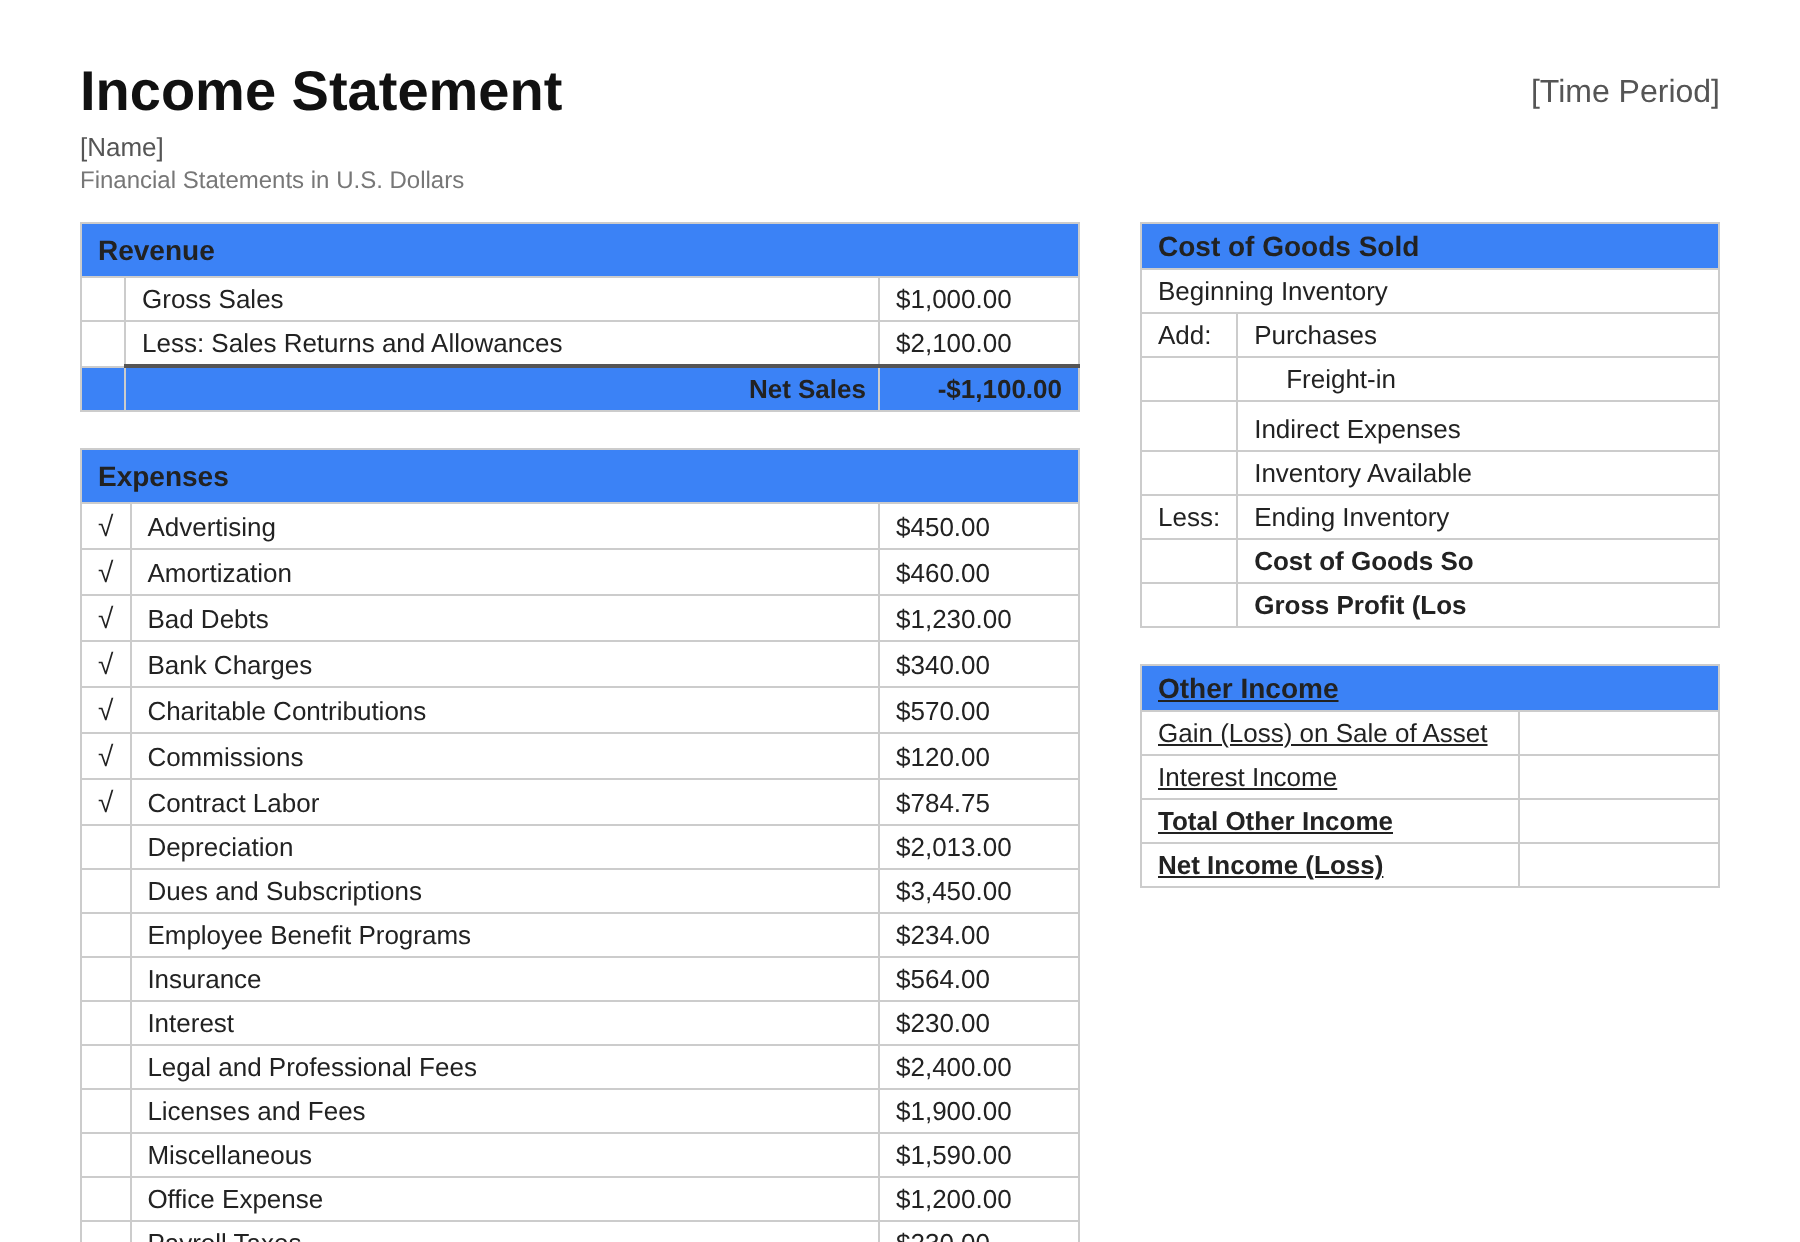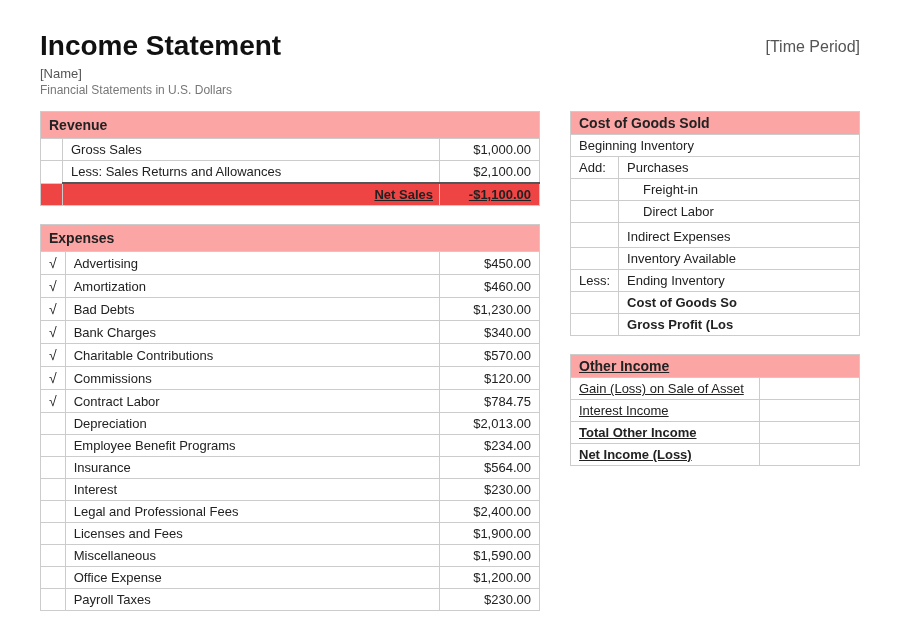--- a/index.html
+++ b/index.html
@@ -43,45 +43,43 @@
     }
     .section {
       margin-bottom: 18px;
       width: 100%;
     }
     table {
       width: 100%;
       border-collapse: collapse;
     }
     .section-header {
-      background: #fca5a5;
+      background: #3b82f6;
       font-weight: bold;
       font-size: 14px;
       padding: 5px 8px;
     }
     td, th {
       padding: 3px 8px;
       border: 1px solid #ccc;
     }
     .amount-col {
-      text-align: right;
       white-space: nowrap;
       width: 100px;
     }
     .check-col {
       width: 22px;
       text-align: center;
       font-size: 14px;
     }
     .net-row td {
       font-weight: bold;
       text-align: right;
       border-top: 2px solid #555;
-      background: #ef4444;
-      text-decoration: underline;
+      background: #3b82f6;
     }
     .net-label {
       text-align: right !important;
       padding-right: 6px;
     }
     .right-table td {
       border: 1px solid #ccc;
       padding: 3px 8px;
     }
     .right-table .indent {
@@ -189,20 +187,25 @@
           <td>Contract Labor</td>
           <td class="amount-col">$784.75</td>
         </tr>
         <tr>
           <td class="check-col"></td>
           <td>Depreciation</td>
           <td class="amount-col">$2,013.00</td>
         </tr>
         <tr>
           <td class="check-col"></td>
+          <td>Dues and Subscriptions</td>
+          <td class="amount-col">$3,450.00</td>
+        </tr>
+        <tr>
+          <td class="check-col"></td>
           <td>Employee Benefit Programs</td>
           <td class="amount-col">$234.00</td>
         </tr>
         <tr>
           <td class="check-col"></td>
           <td>Insurance</td>
           <td class="amount-col">$564.00</td>
         </tr>
         <tr>
           <td class="check-col"></td>
@@ -254,24 +257,20 @@
         <tr>
           <td style="width:40px;">Add:</td>
           <td colspan="2">Purchases</td>
         </tr>
         <tr>
           <td></td>
           <td colspan="2" class="indent">Freight-in</td>
         </tr>
         <tr>
           <td></td>
-          <td colspan="2" class="indent">Direct Labor</td>
-        </tr>
-        <tr>
-          <td></td>
           <td colspan="2" style="padding-top:6px;">Indirect Expenses</td>
         </tr>
         <tr>
           <td></td>
           <td colspan="2">Inventory Available</td>
         </tr>
         <tr>
           <td>Less:</td>
           <td colspan="2">Ending Inventory</td>
         </tr>

